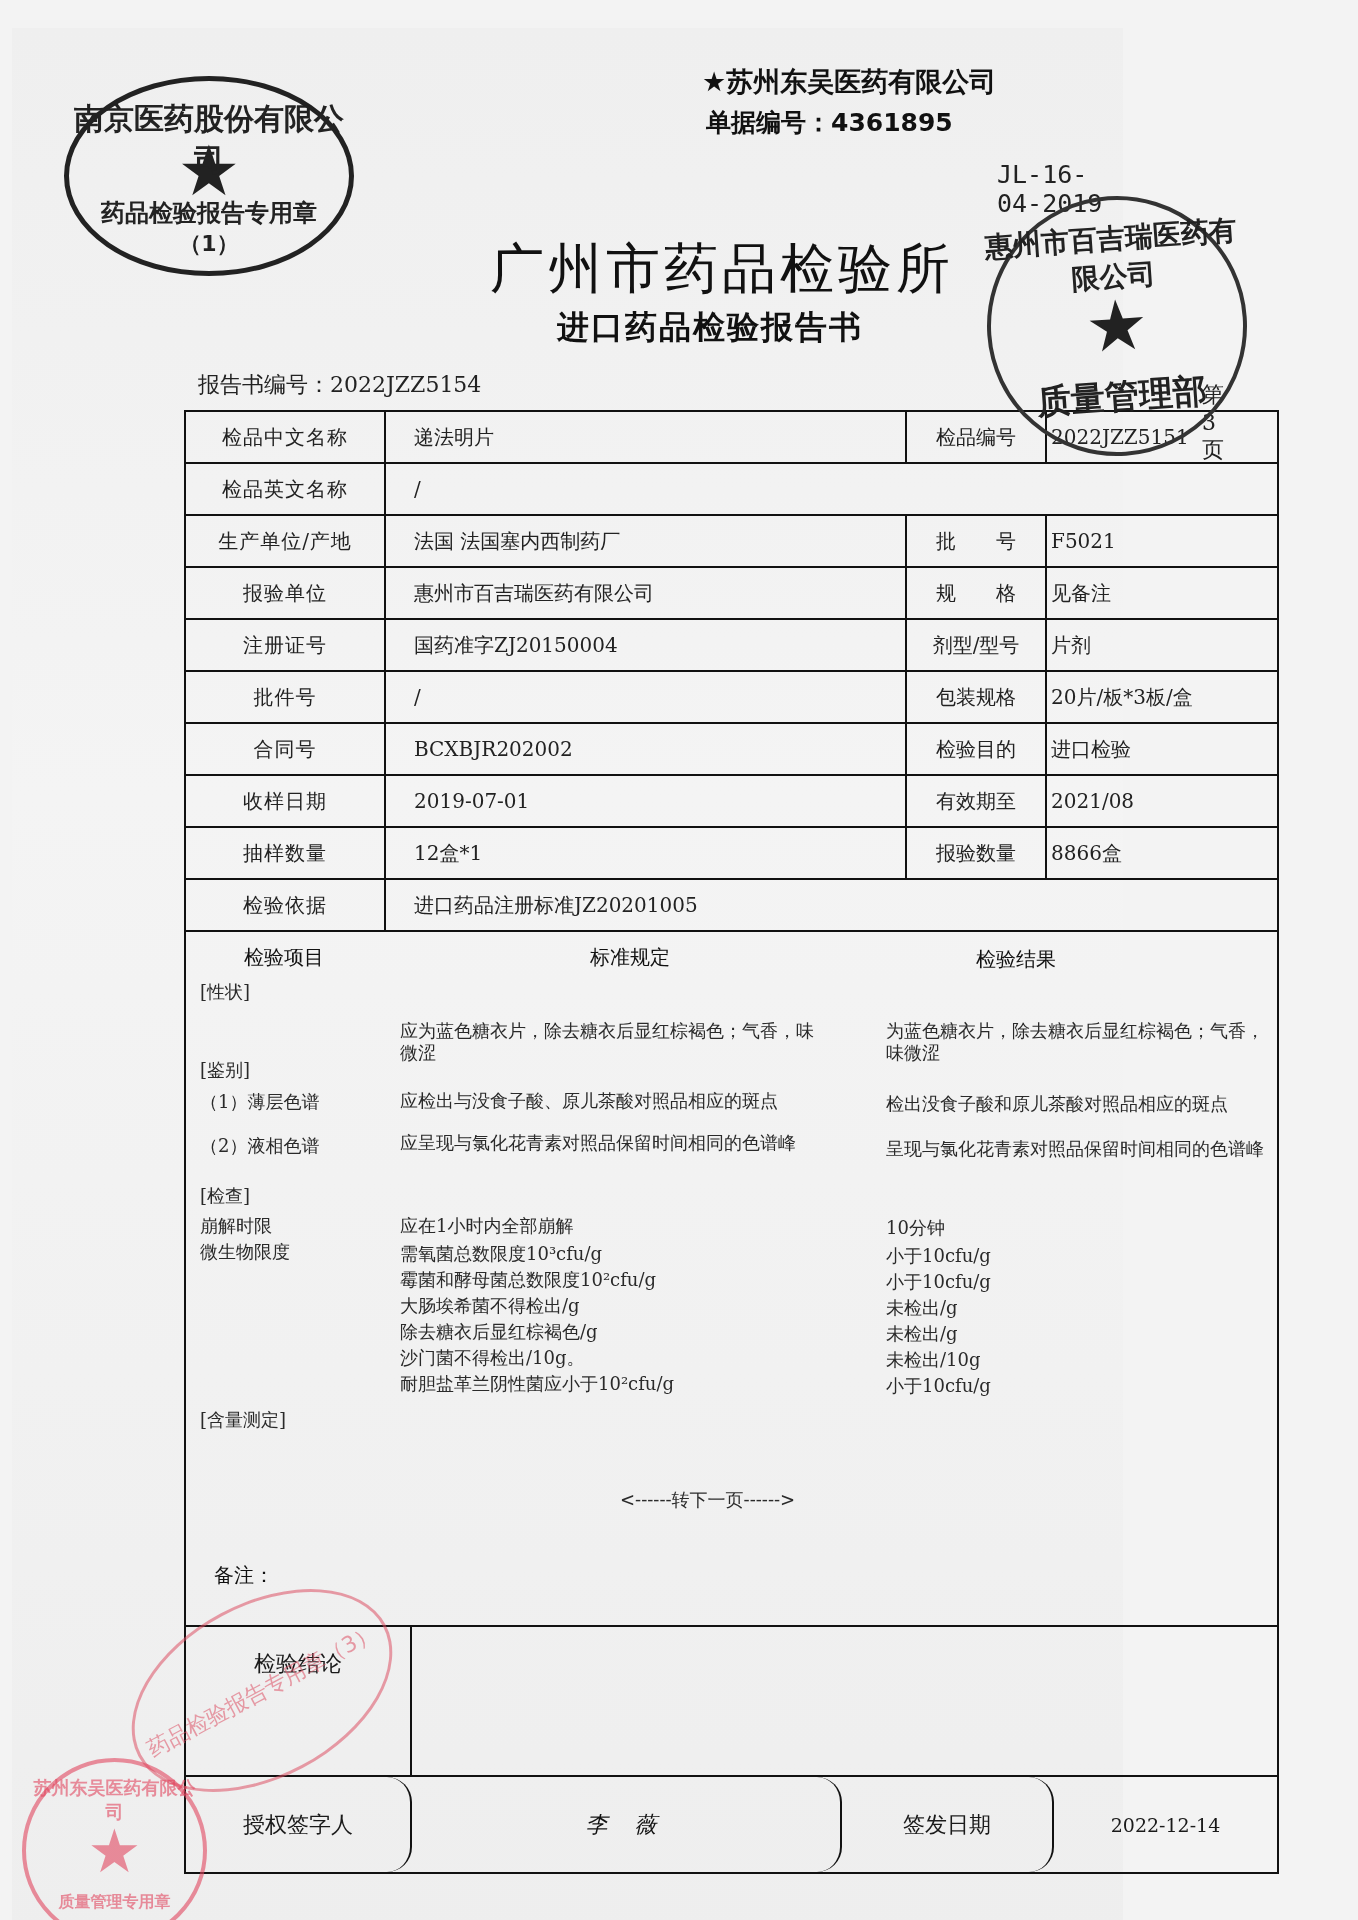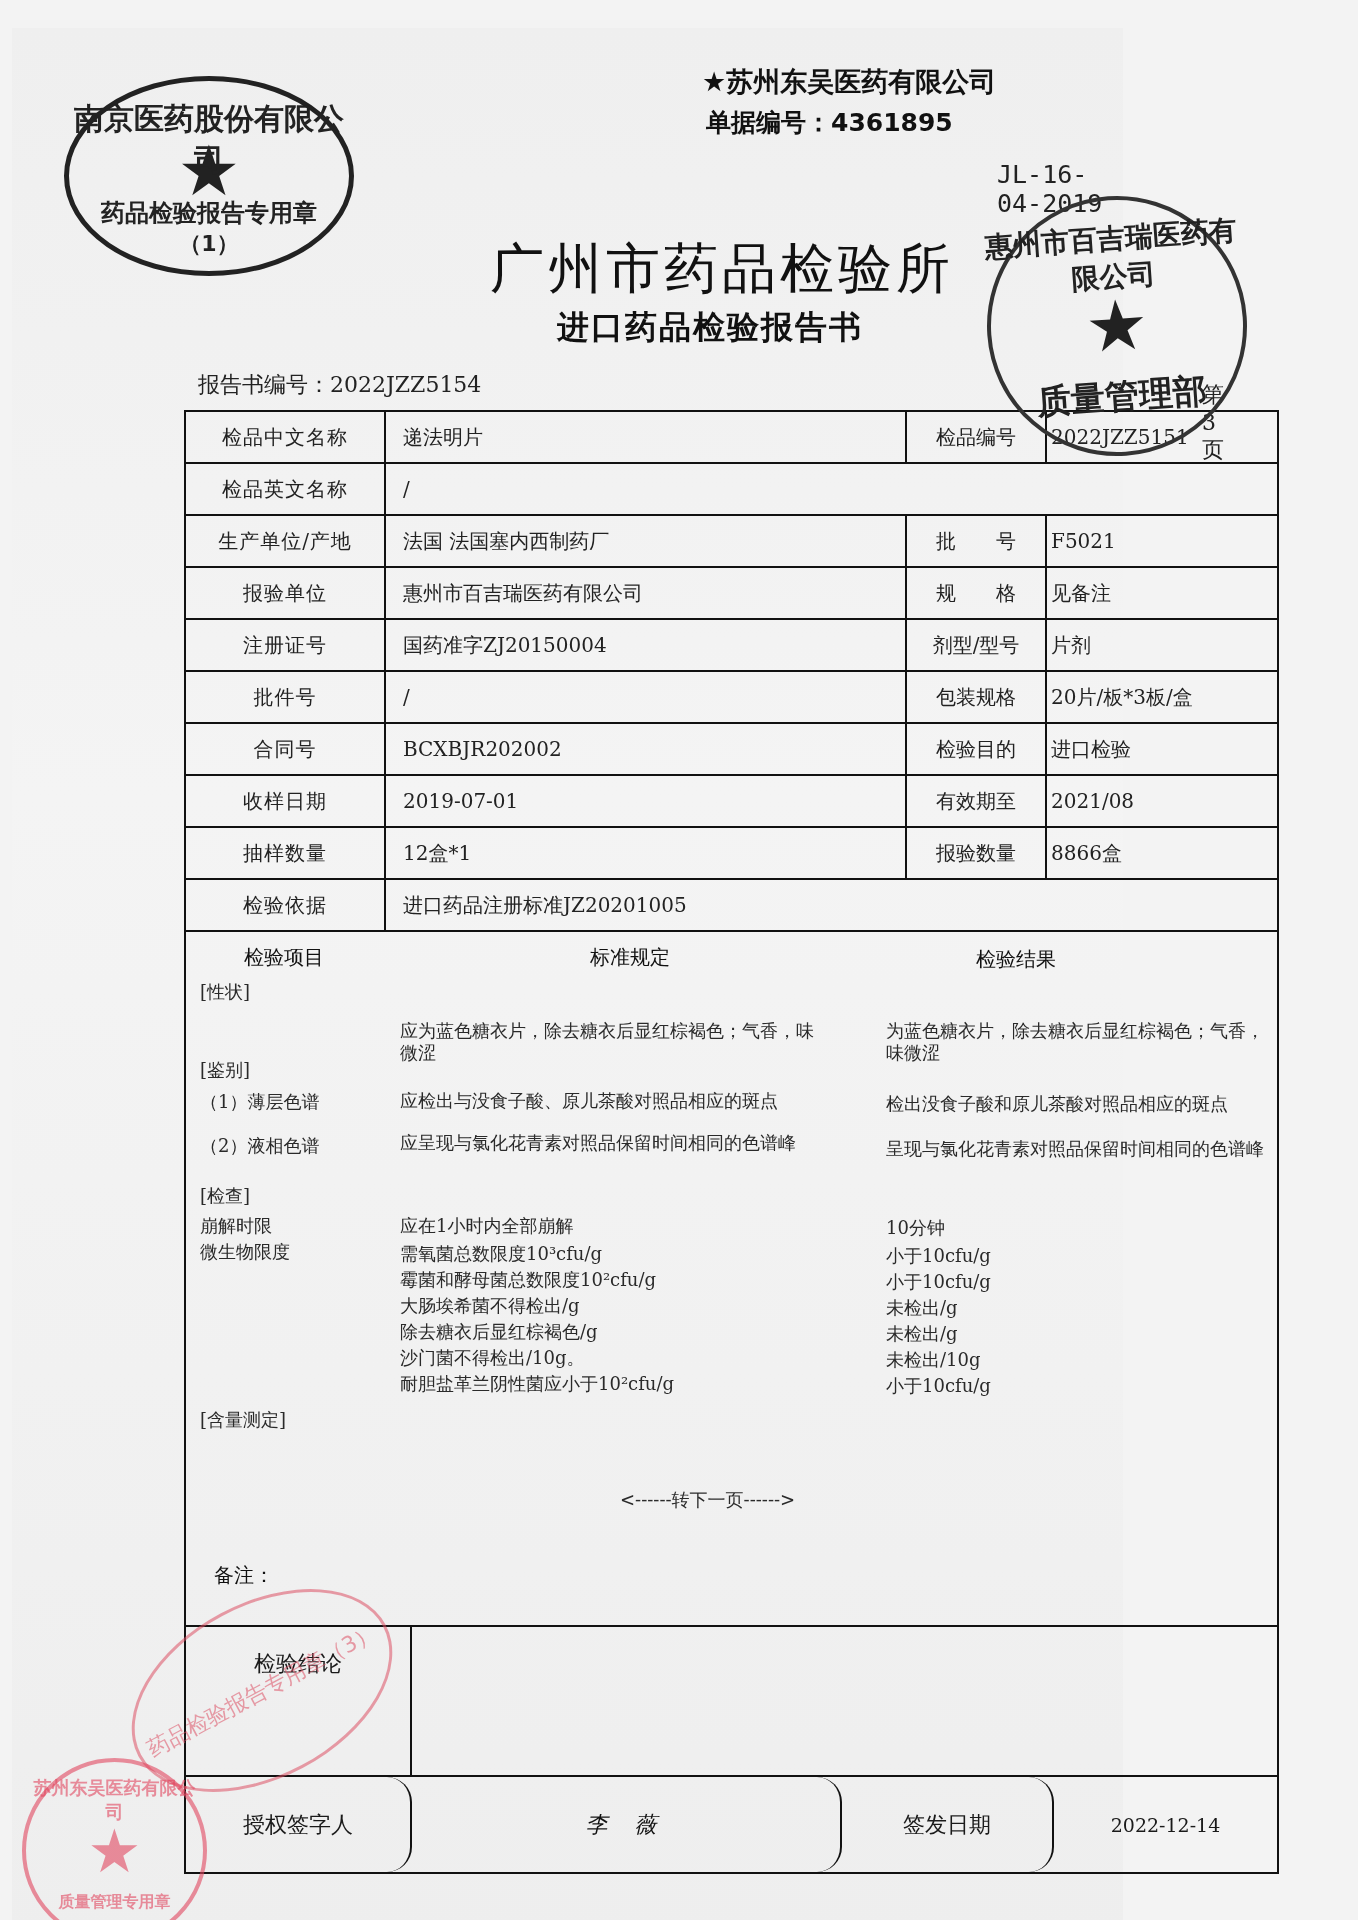--- a/index.html
+++ b/index.html
@@ -16,21 +16,21 @@
   .form-code { left: 985px; top: 132px; font-family: "DejaVu Sans Mono", monospace; font-size: 25px; color: #222; }
   .title { left: 478px; top: 205px; font-family: Liberation Sans, sans-serif; font-size: 54px; letter-spacing: 4px; color: #111; }
   .subtitle { left: 545px; top: 278px; font-family: "DejaVu Sans", sans-serif; font-weight: bold; font-size: 32px; letter-spacing: 2px; color: #111; }
   .report-no { left: 186px; top: 342px; font-size: 22px; color: #222; }
   .page-label { left: 1190px; top: 352px; font-size: 22px; color: #222; }
 
   .table { position: absolute; left: 172px; top: 382px; width: 1095px; border: 2px solid #111; }
   .row { display: flex; border-bottom: 2px solid #111; height: 52px; }
   .cell { display: flex; align-items: center; font-size: 20px; color: #222; }
   .c-label { width: 200px; justify-content: center; border-right: 2px solid #111; letter-spacing: 1px; }
-  .c-value { flex: 1; padding-left: 17px; border-right: 2px solid #111; }
+  .c-value { flex: 1; padding-left: 28px; border-right: 2px solid #111; }
   .c-label2 { width: 140px; justify-content: center; border-right: 2px solid #111; }
   .c-value2 { width: 230px; padding-left: 4px; }
   .row.full .c-value { border-right: none; }
 
   .tests { position: relative; height: 695px; border-bottom: 2px solid #111; font-size: 18px; color: #2a2a2a; }
   .tests .t { position: absolute; white-space: nowrap; }
   .th { font-family: "DejaVu Sans", sans-serif; font-size: 20px; color: #111; }
   .wrap { white-space: normal !important; line-height: 22px; }
 
   .concl-row { display: flex; height: 150px; border-bottom: 2px solid #111; }

